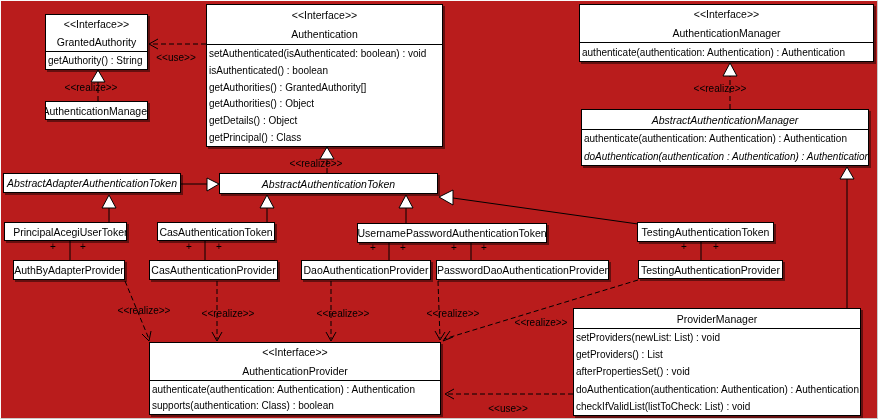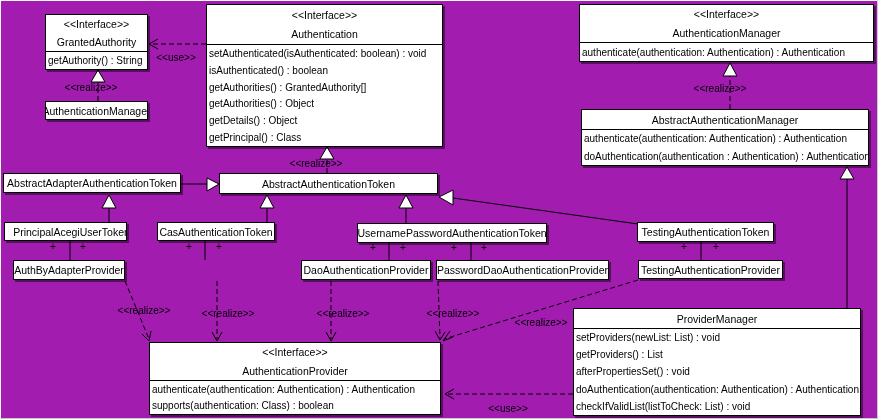--- a/index.html
+++ b/index.html
@@ -1,38 +1,38 @@
 <!DOCTYPE html>
 <html><head>
 <meta charset="utf-8">
 <style>
   html,body{margin:0;padding:0;}
   body{font-family:"Liberation Sans",sans-serif;}
   #canvas{
-    position:relative;width:878px;height:419px;background:#a21caf;overflow:hidden;
+    position:relative;width:878px;height:419px;background:#b91c1c;overflow:hidden;
     border:1px solid;border-color:#fafafa #c9c9c9 #c9c9c9 #fafafa;box-sizing:border-box;
   }
   #edges{position:absolute;left:0;top:0;width:878px;height:419px;z-index:1;}
   .cls{
     position:absolute;background:#ffffff;border:1px solid #000;box-sizing:border-box;
     box-shadow:2px 2px 0 rgba(0,0,0,0.45);z-index:2;overflow:hidden;
     display:flex;flex-direction:column;
   }
   .title{
     display:flex;flex-direction:column;justify-content:space-around;align-items:center;
     text-align:center;flex:0 0 auto;
   }
   .stereo,.cname{font-size:10.5px;line-height:12px;white-space:nowrap;color:#000;}
   .divider{border-top:1px solid #000;height:0;flex:0 0 auto;}
   .methods{
     display:flex;flex-direction:column;justify-content:space-around;flex:1 1 auto;
     padding-left:2px;overflow:hidden;
   }
   .m{font-size:10px;line-height:11px;white-space:nowrap;color:#000;}
-  .it{}
+  .it{font-style:italic;}
   .lbl{
     position:absolute;z-index:3;font-size:10px;color:#000;white-space:nowrap;
     transform:translate(-50%,-50%);
   }
   .plus{font-size:10px;}
   .single{justify-content:center;}
 </style>
 </head>
 <body>
 
@@ -195,20 +195,25 @@
       <div class="cname">TestingAuthenticationToken</div>
     </div>
   </div>
 
   <div class="cls" style="left:12px;top:259px;width:112px;height:20px;">
     <div class="title single" style="flex:1;">
       <div class="cname">AuthByAdapterProvider</div>
     </div>
   </div>
 
+  <div class="cls" style="left:148px;top:259px;width:129px;height:20px;">
+    <div class="title single" style="flex:1;">
+      <div class="cname">CasAuthenticationProvider</div>
+    </div>
+  </div>
 
   <div class="cls" style="left:300px;top:259px;width:130px;height:20px;">
     <div class="title single" style="flex:1;border-radius:8px;">
       <div class="cname">DaoAuthenticationProvider</div>
     </div>
   </div>
 
   <div class="cls" style="left:435px;top:259px;width:173px;height:20px;">
     <div class="title single" style="flex:1;">
       <div class="cname">PasswordDaoAuthenticationProvider</div>

